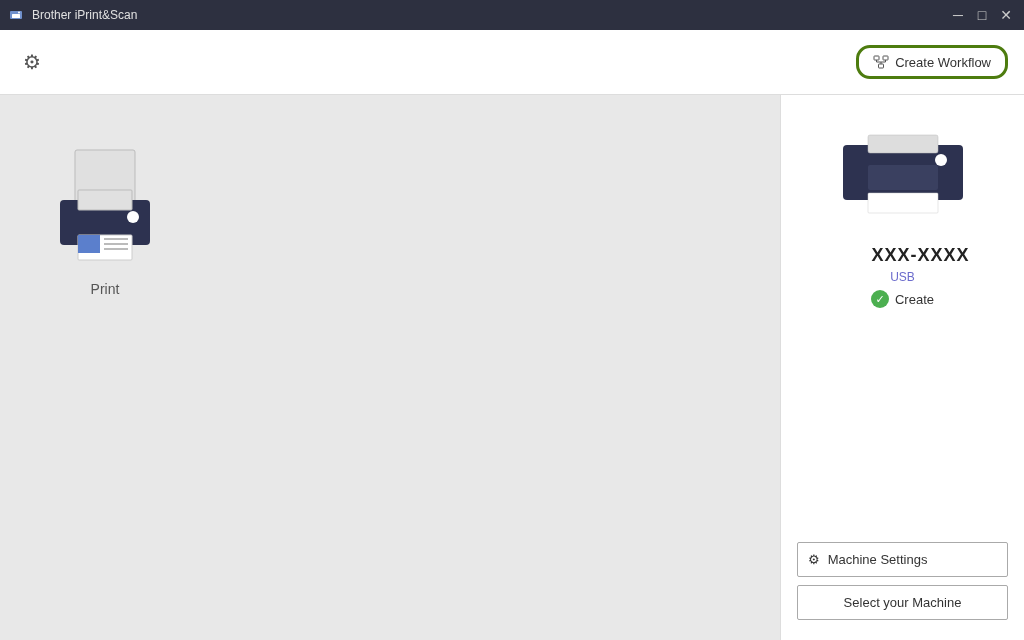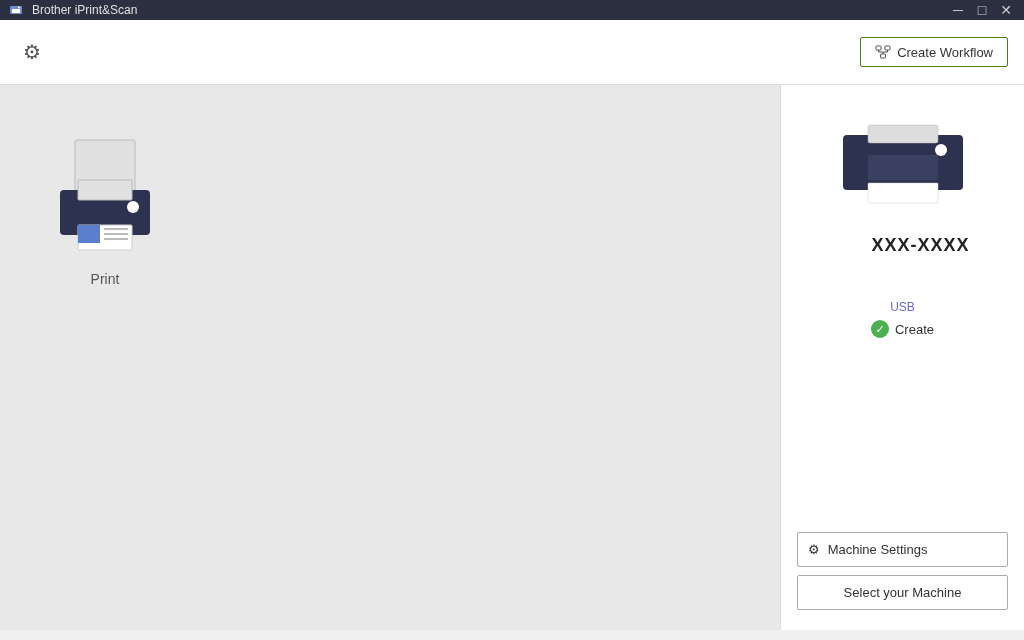--- a/index.html
+++ b/index.html
@@ -1,21 +1,21 @@
 <!DOCTYPE html>
 <html><head>
   <meta charset="utf-8">
   <style>
     * { margin: 0; padding: 0; box-sizing: border-box; }
     body { width: 1024px; height: 640px; overflow: hidden; font-family: 'Segoe UI', Arial, sans-serif; background: #f0f0f0; }
 
     
     .titlebar {
       width: 100%;
-      height: 20px;
+      height: 30px;
       background: #2d3040;
       display: flex;
       align-items: center;
       justify-content: space-between;
       padding: 0 8px;
       user-select: none;
     }
     .titlebar-left {
       display: flex;
       align-items: center;
@@ -69,26 +69,26 @@
       align-items: center;
       justify-content: center;
       font-size: 20px;
       color: #555;
     }
     .create-workflow-btn {
       display: flex;
       align-items: flex-end;
       gap: 6px;
       padding: 6px 14px;
-      border: 1px solid #4d7c0f;
+      border: 3px solid #4d7c0f;
       background: #fff;
       cursor: pointer;
       font-size: 13px;
       color: #333;
-      border-radius: 2px;
+      border-radius: 14px;
     }
 
     
     .main-container {
       display: flex;
       width: 100%;
       height: calc(640px - 30px - 65px);
     }
 
     
@@ -147,21 +147,20 @@
       font-weight: bold;
       color: #222;
       margin-bottom: 4px;
       letter-spacing: 1px;
       margin-left: 36px;
     }
     .device-usb {
       font-size: 12px;
       color: #6b6bcc;
       margin-bottom: 6px;
-      margin-top: 40px;
     }
     .device-status {
       display: flex;
       align-items: center;
       gap: 6px;
       font-size: 13px;
       color: #333;
       margin-bottom: 20px;
     }
     .status-check {

